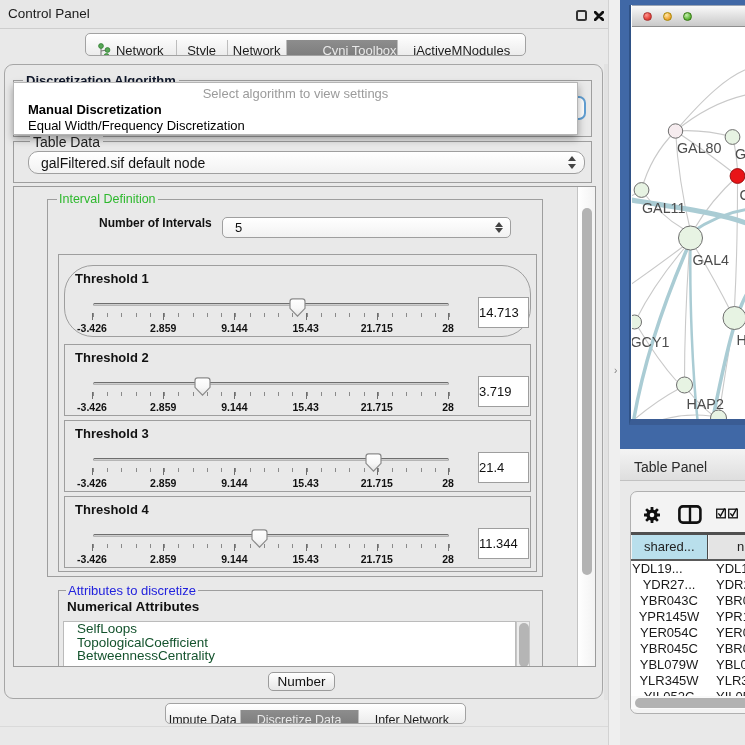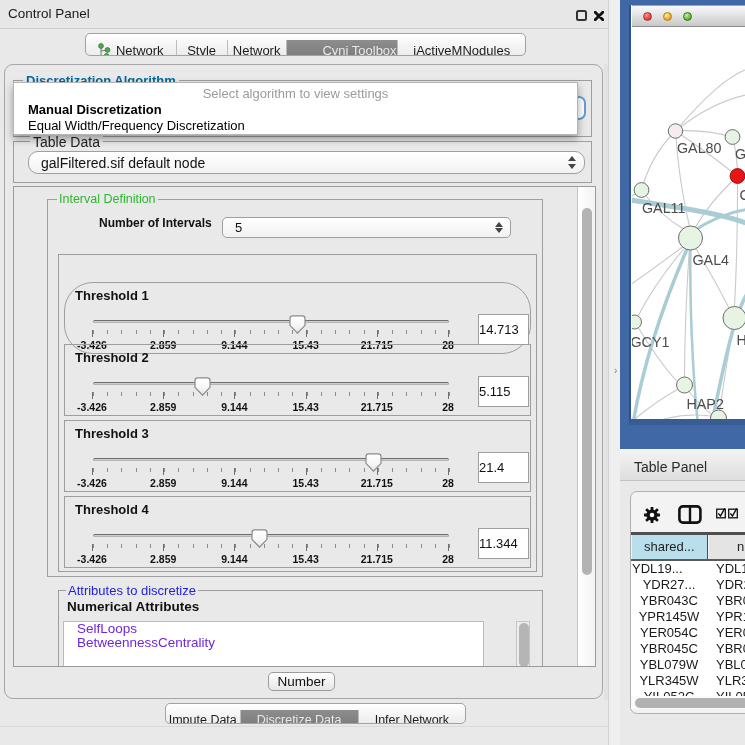--- a/index.html
+++ b/index.html
@@ -46,21 +46,21 @@
 .tbox .tl { position:absolute; left:10px; top:5px; font-size:13px; font-weight:bold; color:#111; }
 .track { position:absolute; left:28px; top:37px; width:356px; height:3px; background:linear-gradient(#b5b5b5,#e6e6e6); border:1px solid; border-color:#6e6e6e #999 #b5b5b5 #999; border-radius:2px; }
 .minticks { position:absolute; left:28px; top:47px; width:357px; height:4px;
   background:repeating-linear-gradient(90deg, #8a8a8a 0 1px, transparent 1px 14.24px); }
 .majtick { position:absolute; top:47px; width:1px; height:7px; background:#6e6e6e; }
 .tlab { position:absolute; top:56px; font-size:10.5px; font-weight:bold; color:#111; transform:translateX(-50%); }
 .thumb { position:absolute; top:31.5px; width:17px; height:19px; }
 .val { position:absolute; left:413px; top:31px; width:51px; height:31px; background:#fff; border:1px solid #9e9e9e; font-size:13px; color:#111; text-align:left; line-height:29px; padding-right:5px; }
 
 
-#attlist { position:absolute; left:49px; top:434px; width:421px; height:46px; background:#fff; border:1px solid #bbb; font-size:13.5px; color:#6d28d9; }
+#attlist { position:absolute; left:49px; top:434px; width:453px; height:46px; background:#fff; border:1px solid #bbb; font-size:13.5px; color:#14532d; }
 #attlist div { padding-left:13px; height:13.5px; line-height:13.5px; }
 #attsbar { position:absolute; left:502px; top:434px; width:14px; height:46px; background:#ededed; border:1px solid #c6c6c6; }
 #attthumb { position:absolute; left:504.5px; top:435.5px; width:10px; height:44px; background:#b5b5b5; border-radius:5px; }
 
 
 #applybtn { left:268px; top:672px; width:67px; height:19px; background:linear-gradient(#ffffff,#e6e6e6); border:1px solid #9b9b9b; border-radius:5px; font-size:13.5px; color:#111; text-align:center; line-height:17px; }
 
 
 #popup { left:13px; top:82px; width:565px; height:53px; background:#fff; border:1px solid #b5b5b5; box-shadow:0 4px 8px rgba(0,0,0,0.35); z-index:20; }
 #popup .r1 { position:absolute; left:0; top:3px; width:100%; text-align:center; font-size:13px; color:#9b9b9b; }
@@ -114,21 +114,21 @@
       Network</div>
     <div class="seg" style="width:52.5px;">Style</div>
     <div class="seg" style="width:60.5px;">Network</div>
     <div class="seg sel" style="width:114px;padding-left:35px;">Cyni Toolbox</div>
     <div class="seg" style="width:130px;">jActiveMNodules</div>
   </div>
 
   <div class="abs" id="cpanel"></div>
 
   <div class="grp" style="left:13px; top:80px; width:579px; height:57px;"></div>
-  <div class="abs" style="left:23px; top:73px; font-size:13px; font-weight:bold; color:#0369a1; background:#e9e9e9; padding:0 3px;">Discretization Algorithm</div>
+  <div class="abs" style="left:23px; top:73px; font-size:13px; font-weight:bold; color:#0f172a; background:#e9e9e9; padding:0 3px;">Discretization Algorithm</div>
   <div class="abs" style="left:300px; top:96px; width:286px; height:24px; background:#fff; border:2.5px solid #619fd3; border-radius:7px;"></div>
 
   <div class="grp" style="left:13px; top:141px; width:579px; height:42px;"></div>
   <div class="abs" style="left:30px; top:134px; font-size:13px; color:#222; background:#e9e9e9; padding:0 3px; z-index:5; font-size:14px;">Table Data</div>
   <div class="combo" style="left:28px; top:151px; width:557px; height:23px; border-radius:10px;">
     <span style="position:absolute; left:12px; top:3px; font-size:14px;">galFiltered.sif default node</span>
     <span class="ar arup" style="right:8px;"></span>
       <span class="ar ardn" style="right:8px;"></span>
   </div>
 
@@ -139,21 +139,21 @@
 
     <div class="abs" style="left:85px; top:29px; font-size:12px; font-weight:bold; color:#111;">Number of Intervals</div>
     <div class="combo" style="left:208px; top:30px; width:289px; height:21px;">
       <span style="position:absolute; left:12px; top:2px;">5</span>
       <span class="ar arup"></span>
         <span class="ar ardn"></span>
     </div>
 
     <div class="grp" style="left:44px; top:67px; width:479px; height:318px;"></div>
 
-    <div class="tbox" style="top:95px;border-radius:29px;">
+    <div class="tbox" style="top:78px;border-radius:29px;">
 <div class="tl">Threshold 1</div>
 <div class="track"></div>
 <div class="minticks"></div>
 <div class="majtick" style="left:27px;"></div>
 <div class="majtick" style="left:98.2px;"></div>
 <div class="majtick" style="left:169.4px;"></div>
 <div class="majtick" style="left:240.6px;"></div>
 <div class="majtick" style="left:311.8px;"></div>
 <div class="majtick" style="left:383px;"></div>
 <div class="tlab" style="left:27px;">-3.426</div>
@@ -193,21 +193,21 @@
 <div class="thumb" style="left:128.5px;"><svg width="17" height="19" viewBox="0 0 17 19">
             <defs>
               <linearGradient id="tg" x1="0" y1="0" x2="0" y2="1">
                 <stop offset="0" stop-color="#ffffff"></stop>
                 <stop offset="0.55" stop-color="#f7f7f7"></stop>
                 <stop offset="1" stop-color="#e3e3e3"></stop>
               </linearGradient>
             </defs>
             <path d="M1,3.5 Q1,0.8 3.7,0.8 H13.3 Q16,0.8 16,3.5 V10.3 L8.5,18.2 L1,10.3 Z" fill="url(#tg)" stroke="#8a8a8a" stroke-width="1.2"></path>
           </svg></div>
-<div class="val">5.115</div>
+<div class="val">3.719</div>
 </div>
 <div class="tbox" style="top:233px;">
 <div class="tl">Threshold 3</div>
 <div class="track"></div>
 <div class="minticks"></div>
 <div class="majtick" style="left:27px;"></div>
 <div class="majtick" style="left:98.2px;"></div>
 <div class="majtick" style="left:169.4px;"></div>
 <div class="majtick" style="left:240.6px;"></div>
 <div class="majtick" style="left:311.8px;"></div>
@@ -257,20 +257,21 @@
             <path d="M1,3.5 Q1,0.8 3.7,0.8 H13.3 Q16,0.8 16,3.5 V10.3 L8.5,18.2 L1,10.3 Z" fill="url(#tg)" stroke="#8a8a8a" stroke-width="1.2"></path>
           </svg></div>
 <div class="val">11.344</div>
 </div>
 
     <div class="grp" style="left:44px; top:403px; width:485px; height:80px;"></div>
     <div class="grptitle" style="left:52px; top:396px; color:#2222dd; font-size:13px;">Attributes to discretize</div>
     <div class="abs" style="left:53px; top:412px; font-size:13.5px; font-weight:bold; color:#111;">Numerical Attributes</div>
     <div id="attlist">
       <div>SelfLoops</div>
+      <div>TopologicalCoefficient</div>
       <div>BetweennessCentrality</div>
     </div>
     <div id="attsbar"></div>
     <div id="attthumb"></div>
 
     <div id="sbartrack"></div>
     <div id="sbarthumb"></div>
   </div>
 
   <div class="abs" id="applybtn">Number</div>

